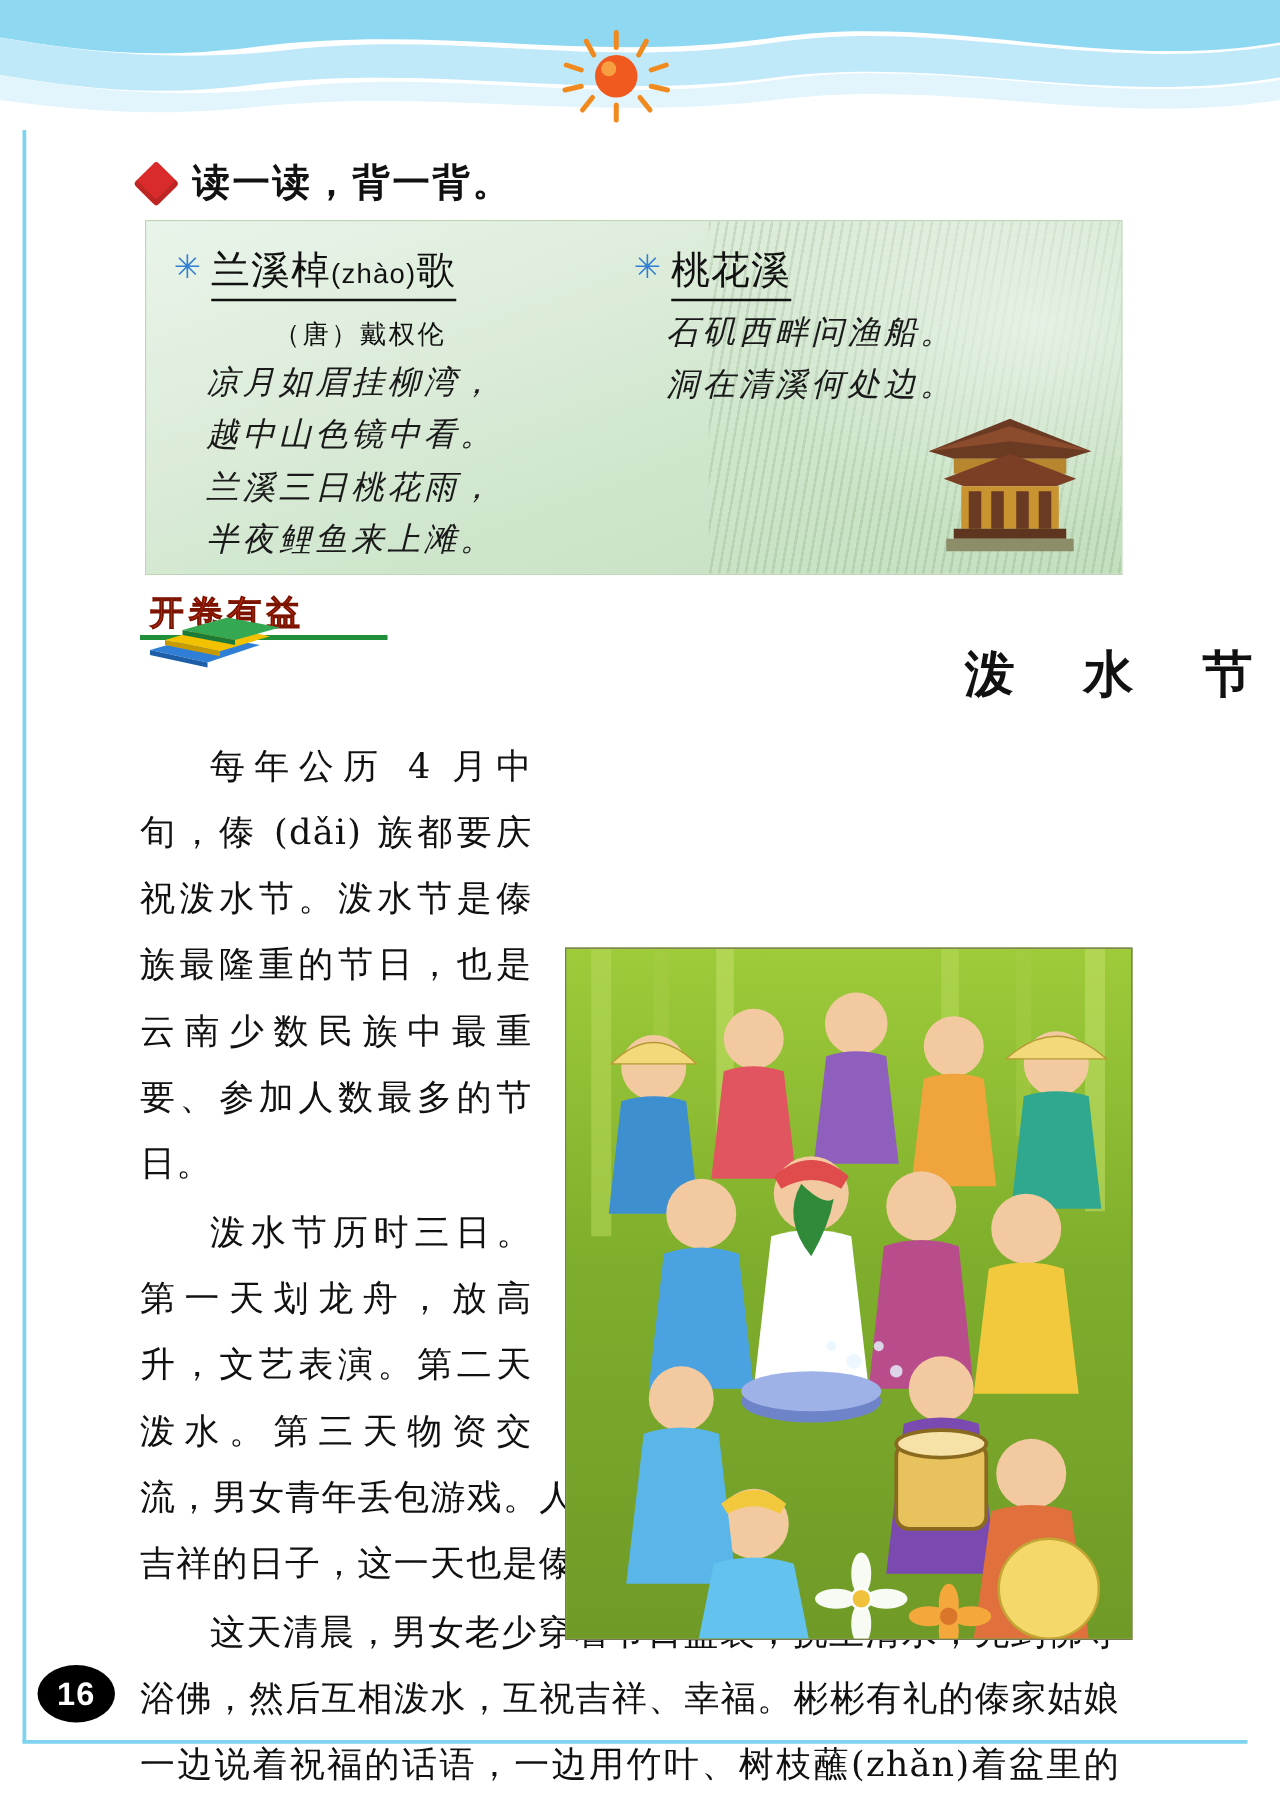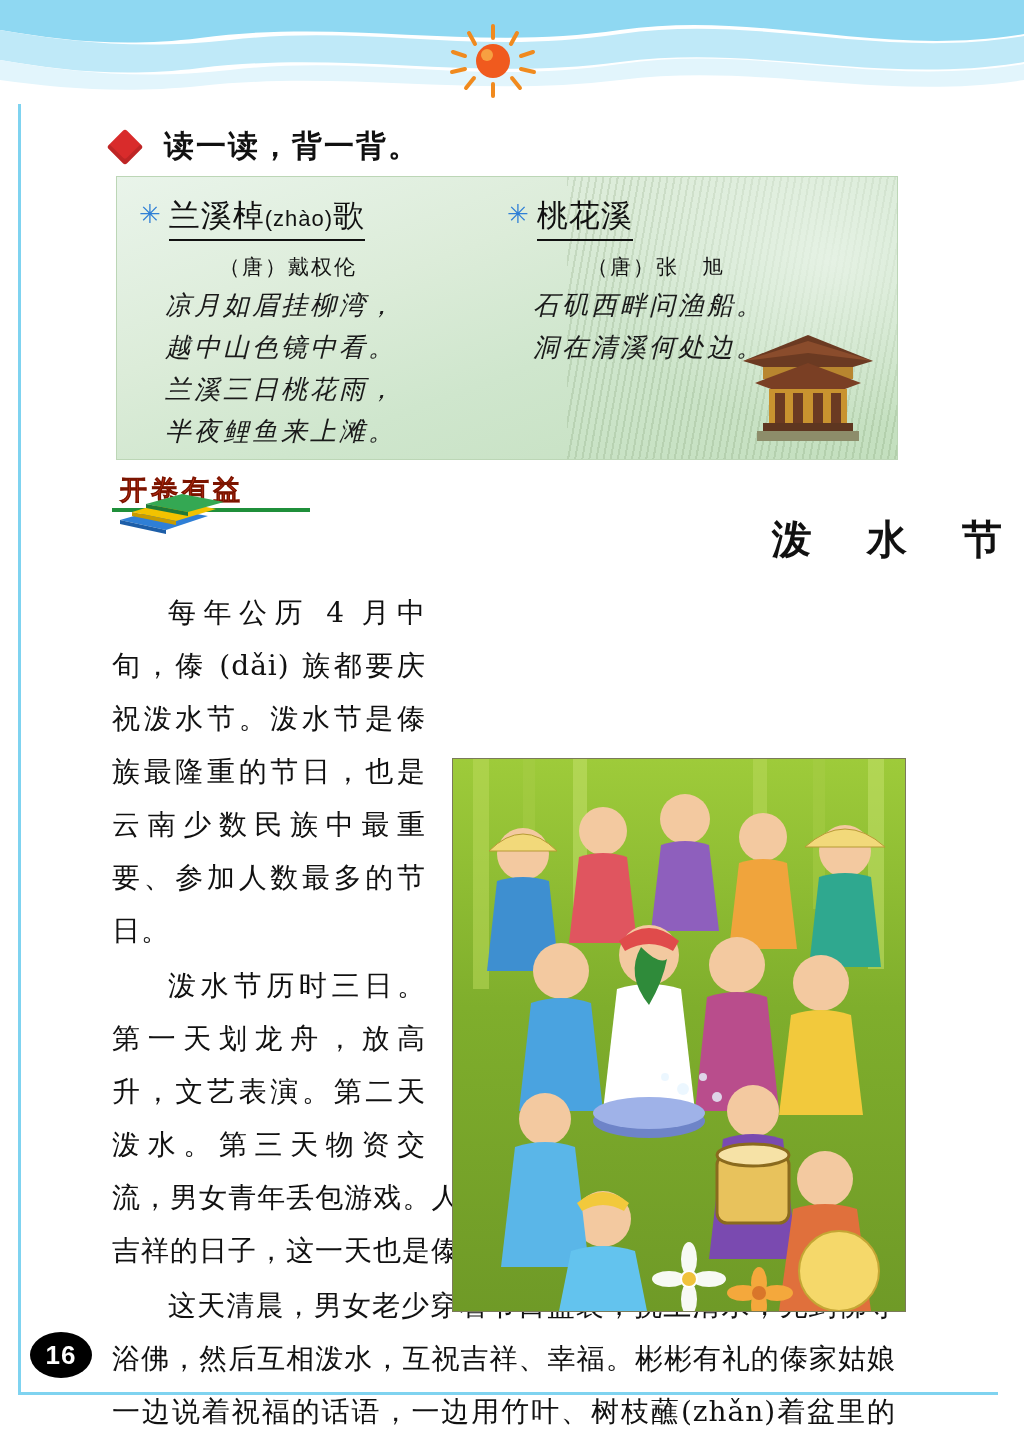--- a/index.html
+++ b/index.html
@@ -33,21 +33,21 @@
     width:62px;height:46px;border-radius:31px/23px;
     background:#000000;
     color:#ffffff;font-family:"Liberation Sans",sans-serif;
     font-size:26px;font-weight:bold;
     display:flex;align-items:center;justify-content:center;
     letter-spacing:1px;
   }
   
   .read-head{
     position:absolute;left:112px;top:126px;
-    display:flex;align-items:center;gap:26px;
+    display:flex;align-items:center;gap:16px;
   }
   .diamond{
     width:26px;height:26px;background:#d92b2b;
     transform:rotate(45deg);border-radius:3px;
     box-shadow:inset -4px -4px 0 rgba(0,0,0,.12);
   }
   .read-head .txt{
     font-size:30px;color:#111;font-weight:bold;
     font-family:"Liberation Sans",sans-serif;
     letter-spacing:2px;
@@ -209,21 +209,20 @@
     <div class="line">越中山色镜中看。</div>
     <div class="line">兰溪三日桃花雨，</div>
     <div class="line">半夜鲤鱼来上滩。</div>
   </div>
 
   <div class="poem right">
     <div class="title-row">
       <span class="star">✳</span>
       <span class="ptitle"><span>桃花溪</span></span>
     </div>
-    <div class="author">（唐）张　旭</div>
     <div class="line">石矶西畔问渔船。</div>
     <div class="line">洞在清溪何处边。</div>
   </div>
 </div>
 
 <div class="kj-banner">
   <div class="kj-text">开卷有益</div>
   <div class="kj-underline"></div>
   <div class="books">
     <svg width="120" height="48" viewBox="0 0 120 48" xmlns="http://www.w3.org/2000/svg">

